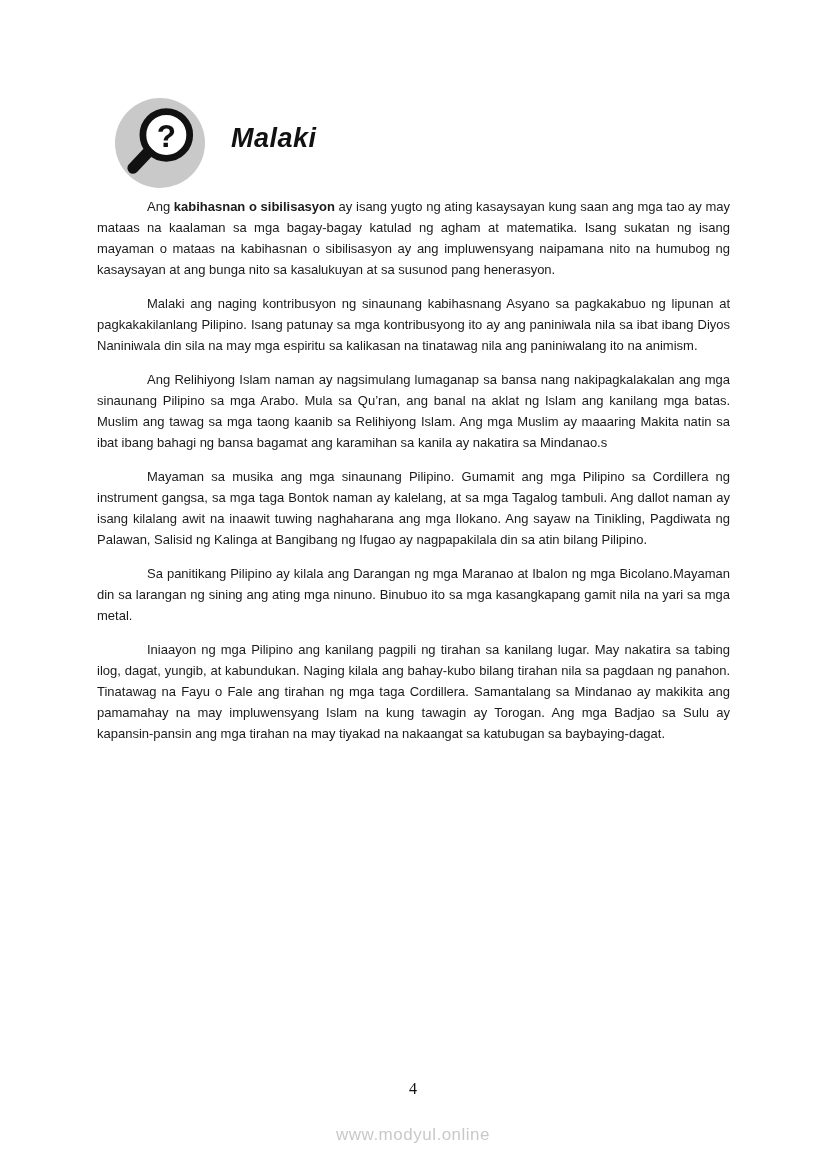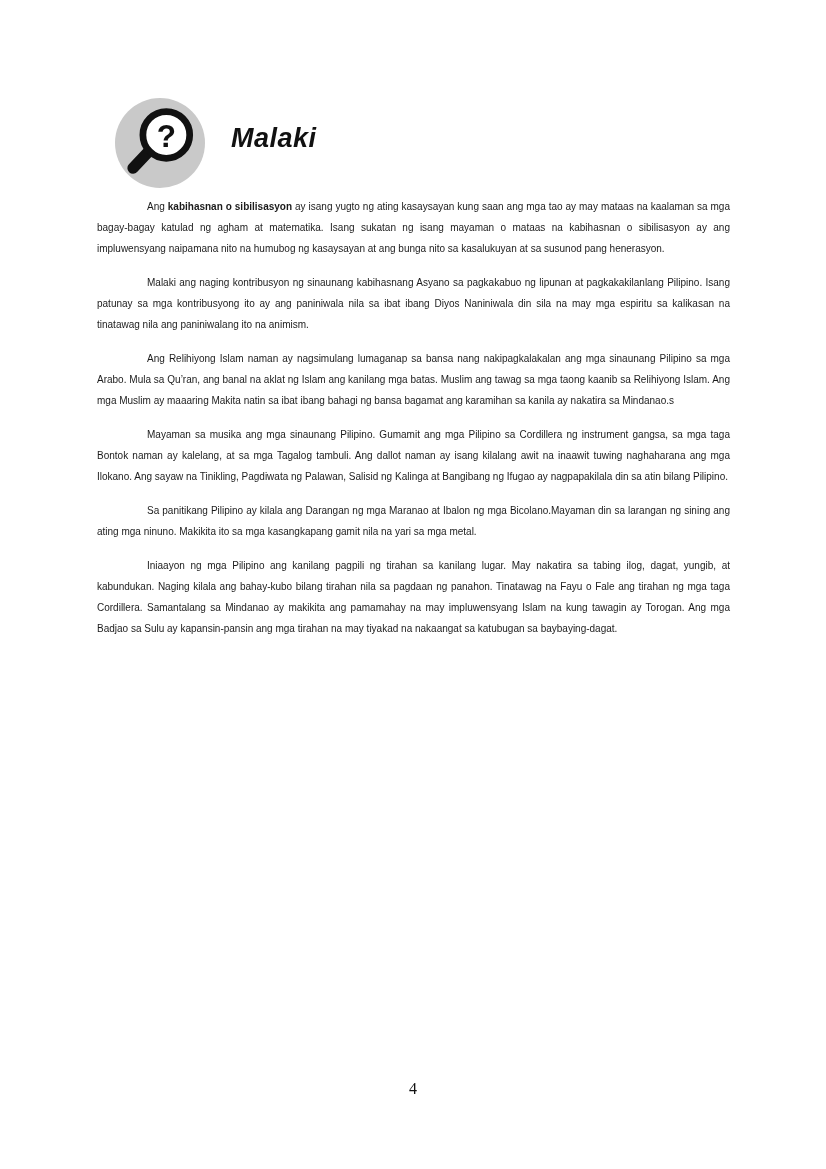--- a/index.html
+++ b/index.html
@@ -39,21 +39,21 @@
     color: #111111;
   }
   .doc-body {
     position: absolute;
     left: 97px;
     top: 196px;
     width: 633px;
   }
   .para {
     margin: 0 0 13px 0;
-    font-size: 10px;
+    font-size: 13px;
     line-height: 21px;
     text-align: justify;
     text-indent: 50px;
     color: #1b1b1b;
   }
   .para strong { font-weight: bold; }
   .page-number {
     position: absolute;
     left: 0;
     right: 0;
@@ -89,19 +89,20 @@
       </svg>
     </span>
     <h1 class="doc-title">Malaki</h1>
   </header>
 
   <main class="doc-body">
     <p class="para"><span>Ang </span><strong>kabihasnan o sibilisasyon</strong><span> ay isang yugto ng ating kasaysayan kung saan ang mga tao ay may mataas na kaalaman sa mga bagay-bagay katulad ng agham at matematika. Isang sukatan ng isang mayaman o mataas na kabihasnan o sibilisasyon ay ang impluwensyang naipamana nito na humubog ng kasaysayan at ang bunga nito sa kasalukuyan at sa susunod pang henerasyon.</span></p>
     <p class="para">Malaki ang naging kontribusyon ng sinaunang kabihasnang Asyano sa pagkakabuo ng lipunan at pagkakakilanlang Pilipino. Isang patunay sa mga kontribusyong ito ay ang paniniwala nila sa ibat ibang Diyos Naniniwala din sila na may mga espiritu sa kalikasan na tinatawag nila ang paniniwalang ito na animism.</p>
     <p class="para">Ang Relihiyong Islam naman ay nagsimulang lumaganap sa bansa nang nakipagkalakalan ang mga sinaunang Pilipino sa mga Arabo. Mula sa Qu’ran, ang banal na aklat ng Islam ang kanilang mga batas. Muslim ang tawag sa mga taong kaanib sa Relihiyong Islam. Ang mga Muslim ay maaaring Makita natin sa ibat ibang bahagi ng bansa bagamat ang karamihan sa kanila ay nakatira sa Mindanao.s</p>
     <p class="para">Mayaman sa musika ang mga sinaunang Pilipino. Gumamit ang mga Pilipino sa Cordillera ng instrument gangsa, sa mga taga Bontok naman ay kalelang, at sa mga Tagalog tambuli. Ang dallot naman ay isang kilalang awit na inaawit tuwing naghaharana ang mga Ilokano. Ang sayaw na Tinikling, Pagdiwata ng Palawan, Salisid ng Kalinga at Bangibang ng Ifugao ay nagpapakilala din sa atin bilang Pilipino.</p>
-    <p class="para">Sa panitikang Pilipino ay kilala ang Darangan ng mga Maranao at Ibalon ng mga Bicolano.Mayaman din sa larangan ng sining ang ating mga ninuno. Makikita ito sa mga kasangkapang gamit nila na yari sa mga metal.</p>
+    <p class="para">Sa panitikang Pilipino ay kilala ang Darangan ng mga Maranao at Ibalon ng mga Bicolano.Mayaman din sa larangan ng sining ang ating mga ninuno. Binubuo ito sa mga kasangkapang gamit nila na yari sa mga metal.</p>
     <p class="para">Iniaayon ng mga Pilipino ang kanilang pagpili ng tirahan sa kanilang lugar. May nakatira sa tabing ilog, dagat, yungib, at kabundukan. Naging kilala ang bahay-kubo bilang tirahan nila sa pagdaan ng panahon. Tinatawag na Fayu o Fale ang tirahan ng mga taga Cordillera. Samantalang sa Mindanao ay makikita ang pamamahay na may impluwensyang Islam na kung tawagin ay Torogan. Ang mga Badjao sa Sulu ay kapansin-pansin ang mga tirahan na may tiyakad na nakaangat sa katubugan sa baybaying-dagat.</p>
   </main>
 
   <div class="page-number">4</div>
+  <div class="watermark">www.modyul.online</div>
 
 </div>
 
 </body></html>

